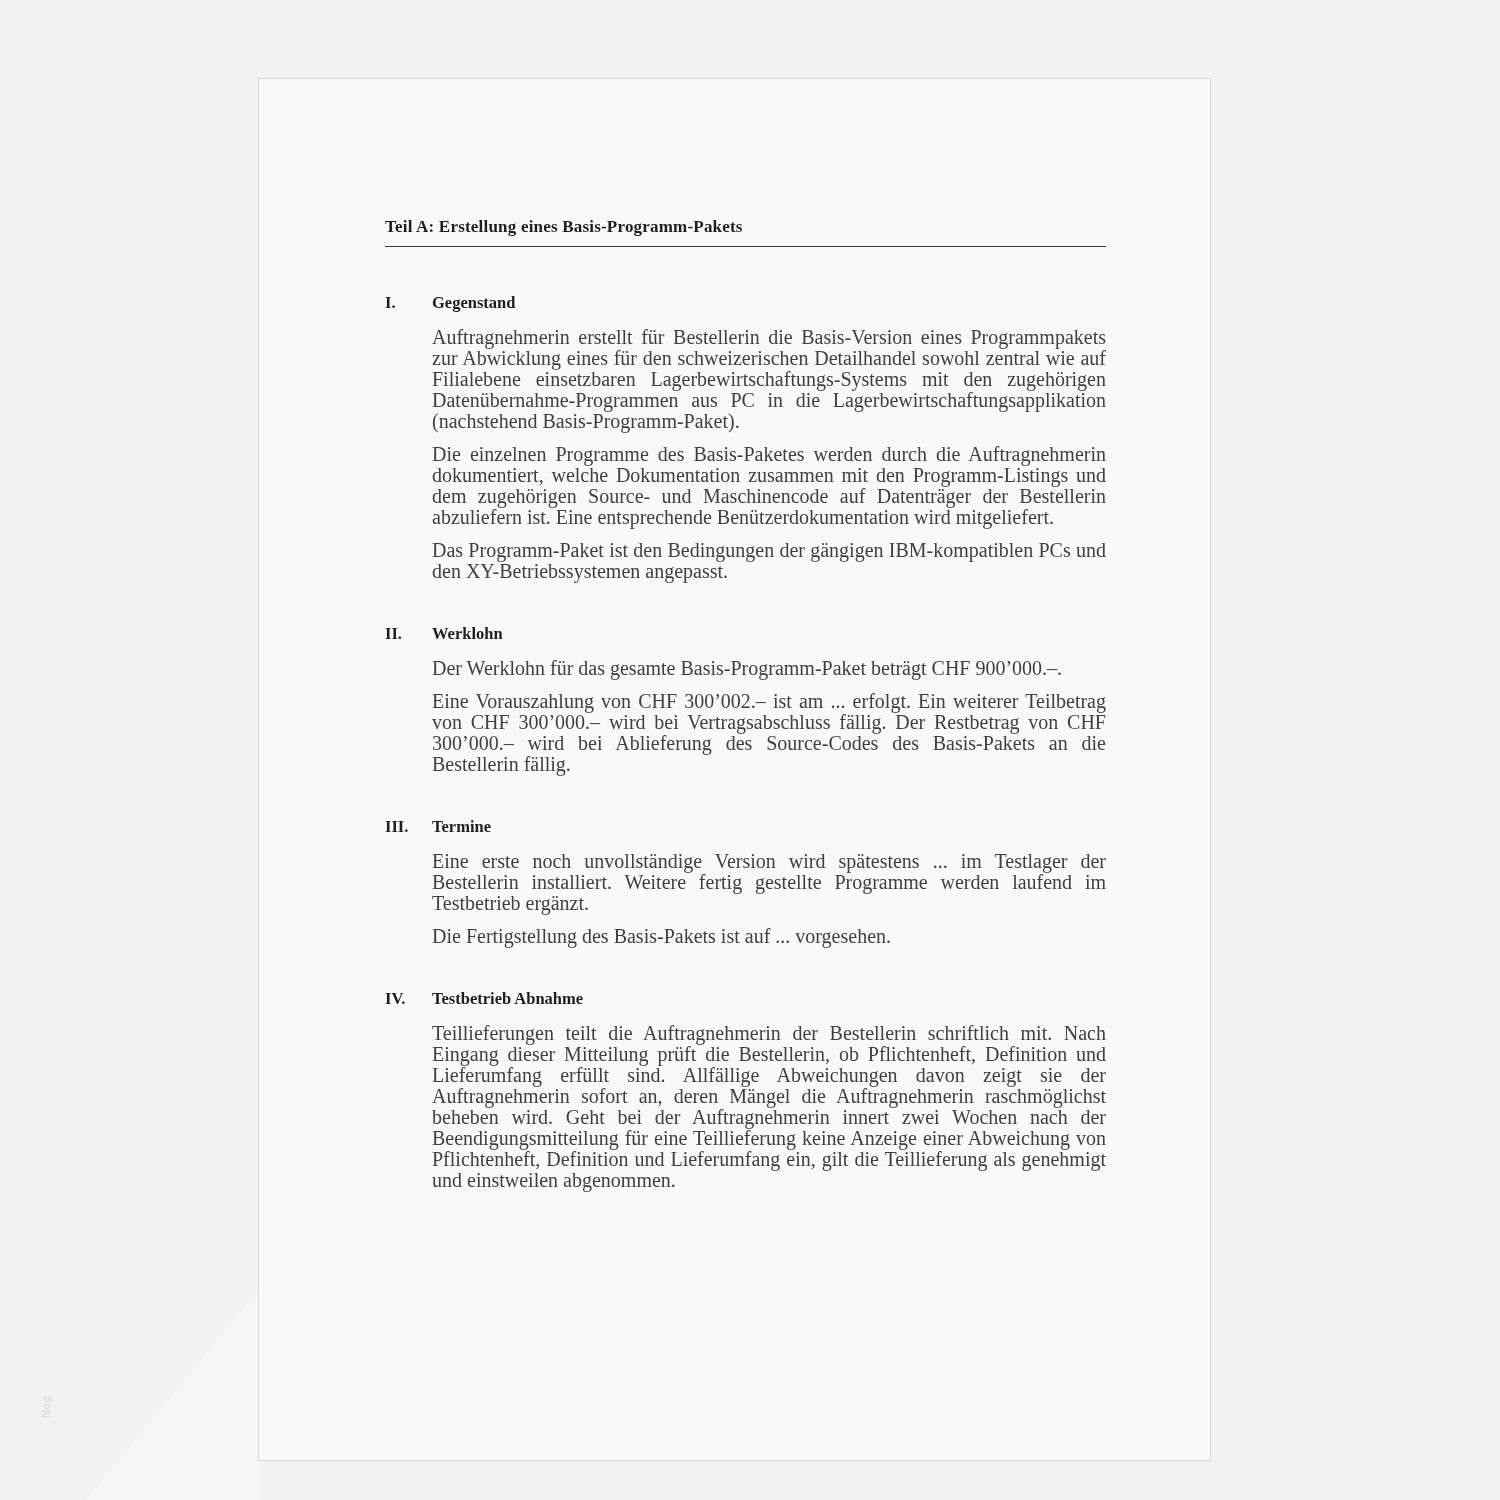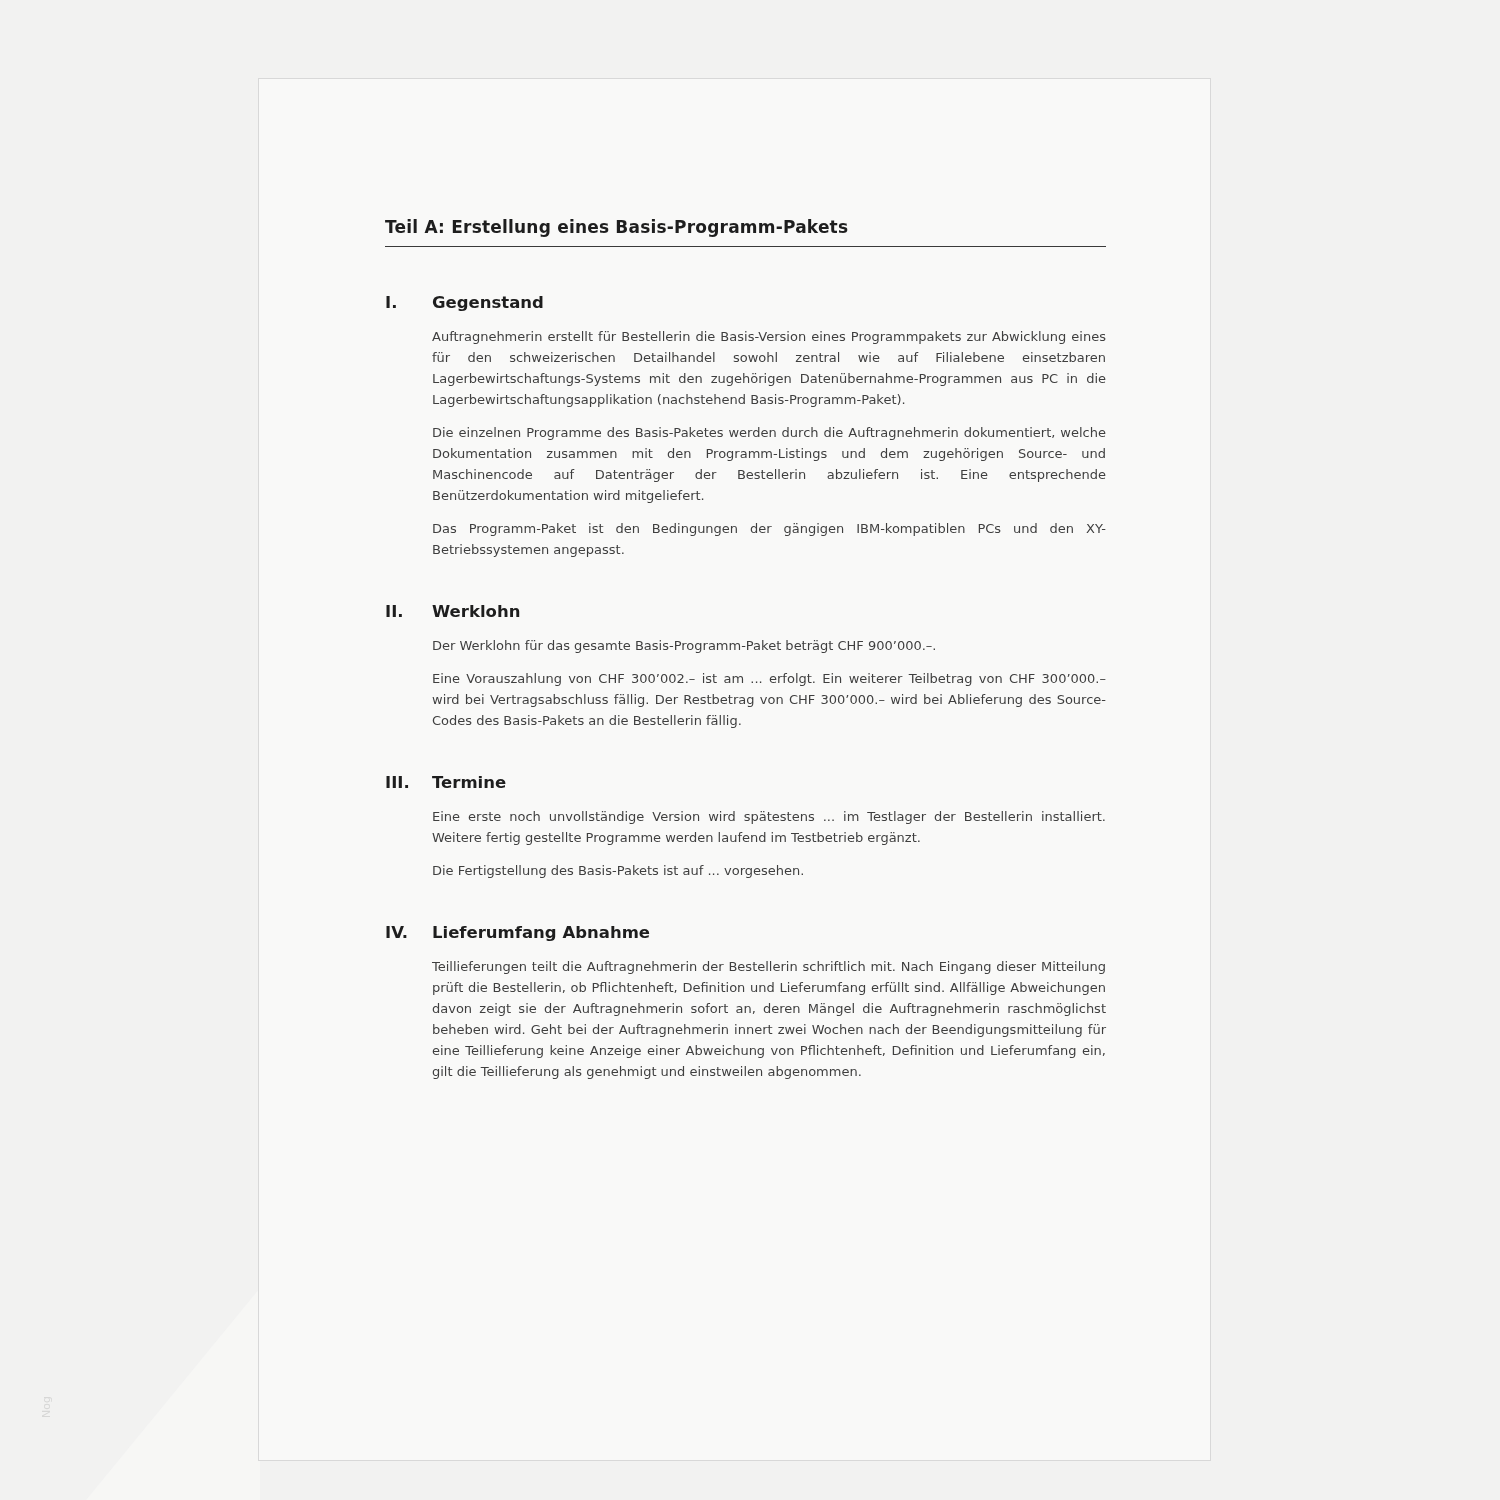--- a/index.html
+++ b/index.html
@@ -31,20 +31,21 @@
     left:258px;top:78px;
     width:953px;height:1383px;
     box-sizing:border-box;
     background:#f9f9f8;
     border:1px solid #d8d8d8;
   }
   .content{
     box-sizing:border-box;
     padding:138px 104px 0 126px;
     color:#3f3f3f;
+    font-family:Liberation Serif, serif;
   }
   .doc-title{
     font-size:17px;
     font-weight:bold;
     color:#1e1e1e;
     letter-spacing:.2px;
     margin:0 0 46px 0;
     padding-bottom:9px;
     border-bottom:1px solid #3a3a3a;
   }
@@ -54,21 +55,21 @@
     margin:0 0 14px 0;
     font-size:16.5px;
     font-weight:bold;
     color:#1e1e1e;
   }
   .sec-num{
     flex:0 0 47px;
   }
   .sec-body p{
     margin:0 0 12px 47px;
-    font-size:13px;
+    font-size:20px;
     line-height:21px;
     text-align:justify;
     color:#3f3f3f;
   }
   .sec-body p:last-child{margin-bottom:0;}
 </style>
 </head>
 <body>
 
 <div class="canvas">
@@ -112,21 +113,21 @@
         </div>
         <div class="sec-body">
           <p>Eine erste noch unvollständige Version wird spätestens ... im Testlager der Bestellerin installiert. Weitere fertig gestellte Programme werden laufend im Testbetrieb ergänzt.</p>
           <p>Die Fertigstellung des Basis-Pakets ist auf ... vorgesehen.</p>
         </div>
       </section>
 
       <section class="doc-section">
         <div class="sec-head">
           <span class="sec-num">IV.</span>
-          <span class="sec-title">Lieferumfang Abnahme</span>
+          <span class="sec-title">Testbetrieb Abnahme</span>
         </div>
         <div class="sec-body">
           <p>Teillieferungen teilt die Auftragnehmerin der Bestellerin schriftlich mit. Nach Eingang dieser Mitteilung prüft die Bestellerin, ob Pflichtenheft, Definition und Lieferumfang erfüllt sind. Allfällige Abweichungen davon zeigt sie der Auftragnehmerin sofort an, deren Mängel die Auftragnehmerin raschmöglichst beheben wird. Geht bei der Auftragnehmerin innert zwei Wochen nach der Beendigungsmitteilung für eine Teillieferung keine Anzeige einer Abweichung von Pflichtenheft, Definition und Lieferumfang ein, gilt die Teillieferung als genehmigt und einstweilen abgenommen.</p>
         </div>
       </section>
 
     </div>
   </div>
 </div>
 

